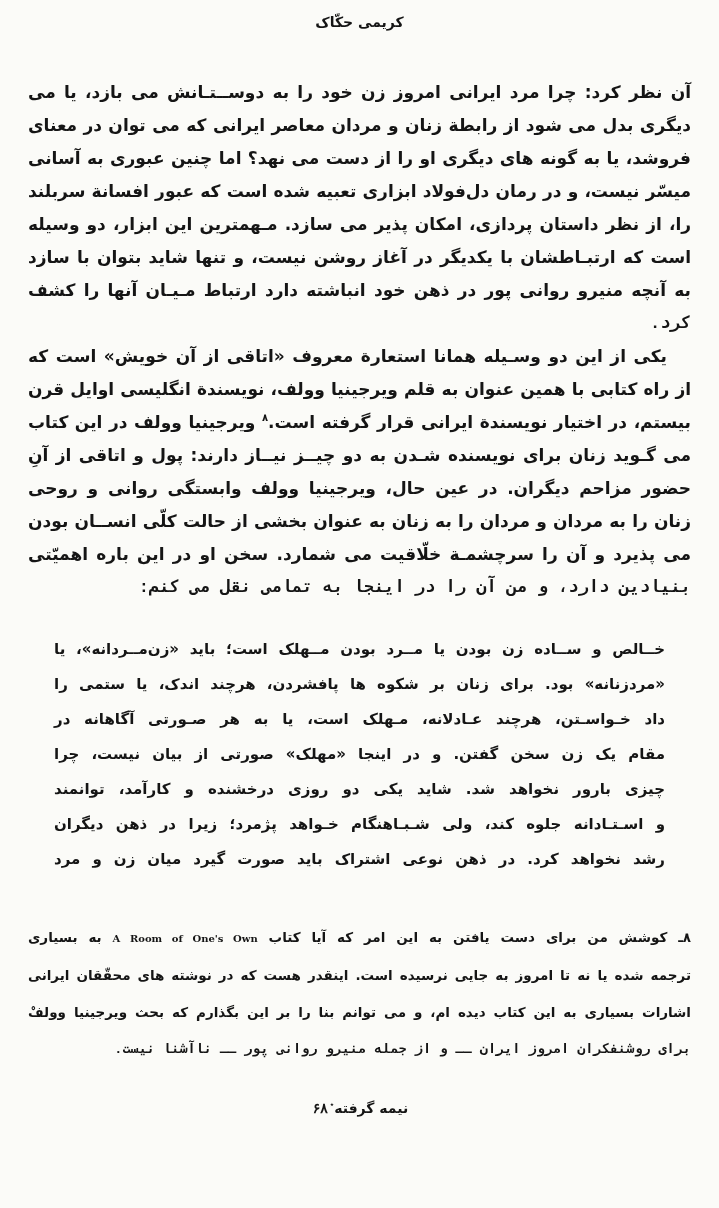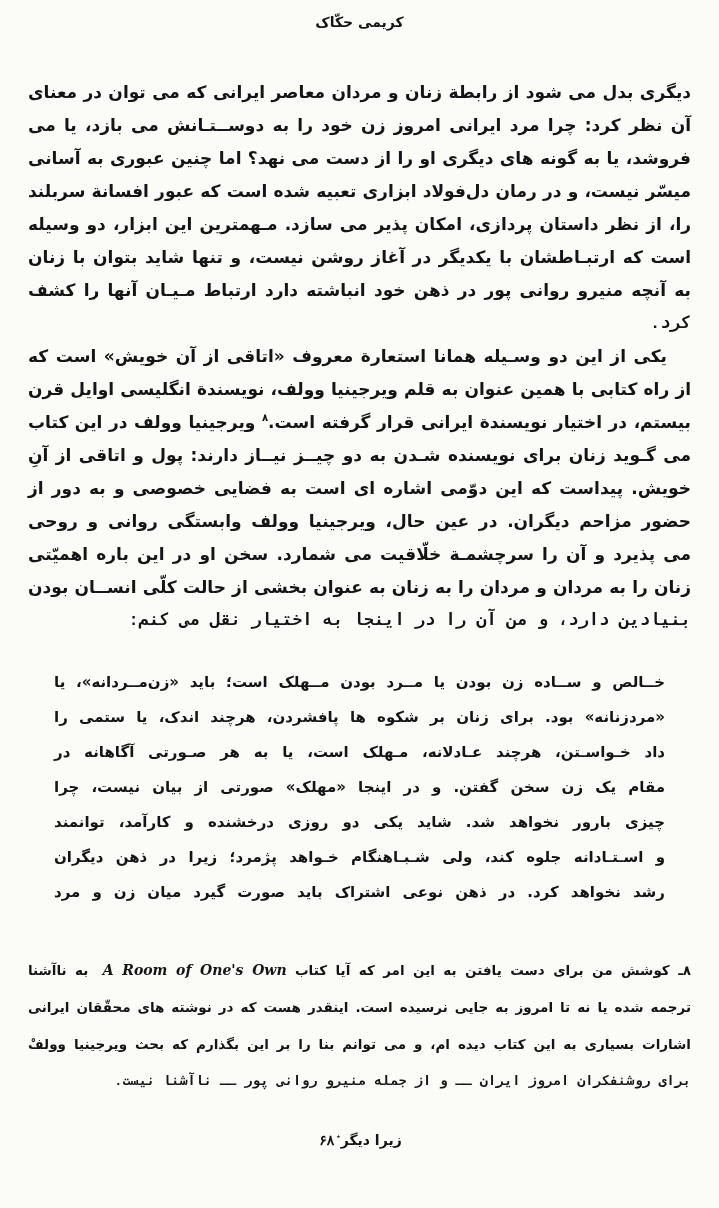--- a/index.html
+++ b/index.html
@@ -62,24 +62,22 @@
     font-size: 13.5px;
     font-weight: bold;
   }
   .footnote .line {
     line-height: 37px;
   }
   .latin {
     direction: ltr;
     unicode-bidi: embed;
     font-family: "DejaVu Serif", serif;
-    font-style: italic;
-    font-size: 14px;
+    font-size: 10px;
     font-weight: bold;
-    margin-left: 6px;
   }
   .page-footer {
     text-align: center;
     margin-top: 32px;
     font-size: 14px;
     font-weight: bold;
   }
   .page-footer .mark {
     font-size: 8px;
     line-height: 0;
@@ -92,56 +90,55 @@
 </head>
 <body>
 
 <div class="page">
 
   <div class="running-head">کریمی حکّاک</div>
 
   <main class="body-text">
 
     <div class="para">
+      <div class="line">آن نظر کرد: چرا مرد ایرانی امروز زن خود را به دوســتـانش می بازد، یا می</div>
       <div class="line">دیگری بدل می شود از رابطة زنان و مردان معاصر ایرانی که می توان در معنای</div>
-      <div class="line">آن نظر کرد: چرا مرد ایرانی امروز زن خود را به دوســتـانش می بازد، یا می</div>
       <div class="line">فروشد، یا به گونه های دیگری او را از دست می نهد؟ اما چنین عبوری به آسانی</div>
       <div class="line">میسّر نیست، و در رمان دل‌فولاد ابزاری تعبیه شده است که عبور افسانة سربلند</div>
       <div class="line">را، از نظر داستان پردازی، امکان پذیر می سازد. مـهمترین این ابزار، دو وسیله</div>
-      <div class="line">است که ارتبـاطشان با یکدیگر در آغاز روشن نیست، و تنها شاید بتوان با زنان</div>
+      <div class="line">است که ارتبـاطشان با یکدیگر در آغاز روشن نیست، و تنها شاید بتوان با سازد</div>
       <div class="line">به آنچه منیرو روانی پور در ذهن خود انباشته دارد ارتباط مـیـان آنها را کشف</div>
       <div class="line last">کرد.</div>
     </div>
 
     <div class="para">
       <div class="line indent">یکی از این دو وسـیله همانا استعارة معروف «اتاقی از آن خویش» است که</div>
       <div class="line">از راه کتابی با همین عنوان به قلم ویرجینیا وولف، نویسندة انگلیسی اوایل قرن</div>
       <div class="line"><span>بیستم، در اختیار نویسندة ایرانی قرار گرفته است.</span><sup class="fnref">۸</sup> <span>ویرجینیا وولف در این کتاب</span></div>
       <div class="line">می گـوید زنان برای نویسنده شـدن به دو چیــز نیــاز دارند: پول و اتاقی از آنِ</div>
-      <div class="line">خویش. پیداست که این دوّمی اشاره ای است به فضایی خصوصی و به دور از</div>
       <div class="line">حضور مزاحم دیگران. در عین حال، ویرجینیا وولف وابستگی روانی و روحی</div>
+      <div class="line">زنان را به مردان و مردان را به زنان به عنوان بخشی از حالت کلّی انســان بودن</div>
       <div class="line">می پذیرد و آن را سرچشمـة خلّاقیت می شمارد. سخن او در این باره اهمیّتی</div>
-      <div class="line">زنان را به مردان و مردان را به زنان به عنوان بخشی از حالت کلّی انســان بودن</div>
-      <div class="line last">بنیادین دارد، و من آن را در اینجا به اختیار نقل می کنم:</div>
+      <div class="line last">بنیادین دارد، و من آن را در اینجا به تمامی نقل می کنم:</div>
     </div>
 
     <blockquote class="quote">
       <div class="line">خــالص و ســاده زن بودن یا مــرد بودن مــهلک است؛ باید «زن‌مــردانه»، یا</div>
       <div class="line">«مردزنانه» بود. برای زنان بر شکوه ها پافشردن، هرچند اندک، یا ستمی را</div>
       <div class="line">داد خـواسـتن، هرچند عـادلانه، مـهلک است، یا به هر صـورتی آگاهانه در</div>
       <div class="line">مقام یک زن سخن گفتن. و در اینجا «مهلک» صورتی از بیان نیست، چرا</div>
       <div class="line">چیزی بارور نخواهد شد. شاید یکی دو روزی درخشنده و کارآمد، توانمند</div>
       <div class="line">و اسـتـادانه جلوه کند، ولی شـبـاهنگام خـواهد پژمرد؛ زیرا در ذهن دیگران</div>
       <div class="line">رشد نخواهد کرد. در ذهن نوعی اشتراک باید صورت گیرد میان زن و مرد</div>
     </blockquote>
 
   </main>
 
   <div class="footnote">
-    <div class="line"><span>۸ـ کوشش من برای دست یافتن به این امر که آیا کتاب</span> <span class="latin">A Room of One's Own</span> <span>به ناآشنا</span></div>
+    <div class="line"><span>۸ـ کوشش من برای دست یافتن به این امر که آیا کتاب</span> <span class="latin">A Room of One's Own</span> <span>به بسیاری</span></div>
     <div class="line">ترجمه شده یا نه تا امروز به جایی نرسیده است. اینقدر هست که در نوشته های محقّقان ایرانی</div>
     <div class="line">اشارات بسیاری به این کتاب دیده ام، و می توانم بنا را بر این بگذارم که بحث ویرجینیا وولفْ</div>
     <div class="line last">برای روشنفکران امروز ایران ــ و از جمله منیرو روانی پور ــ ناآشنا نیست.</div>
   </div>
 
-  <div class="page-footer"><span>زیرا دیگر</span><sup class="mark">٭</sup><span class="page-num">۶۸</span></div>
+  <div class="page-footer"><span>نیمه گرفته</span><sup class="mark">٭</sup><span class="page-num">۶۸</span></div>
 
 </div>
 
 </body></html>

